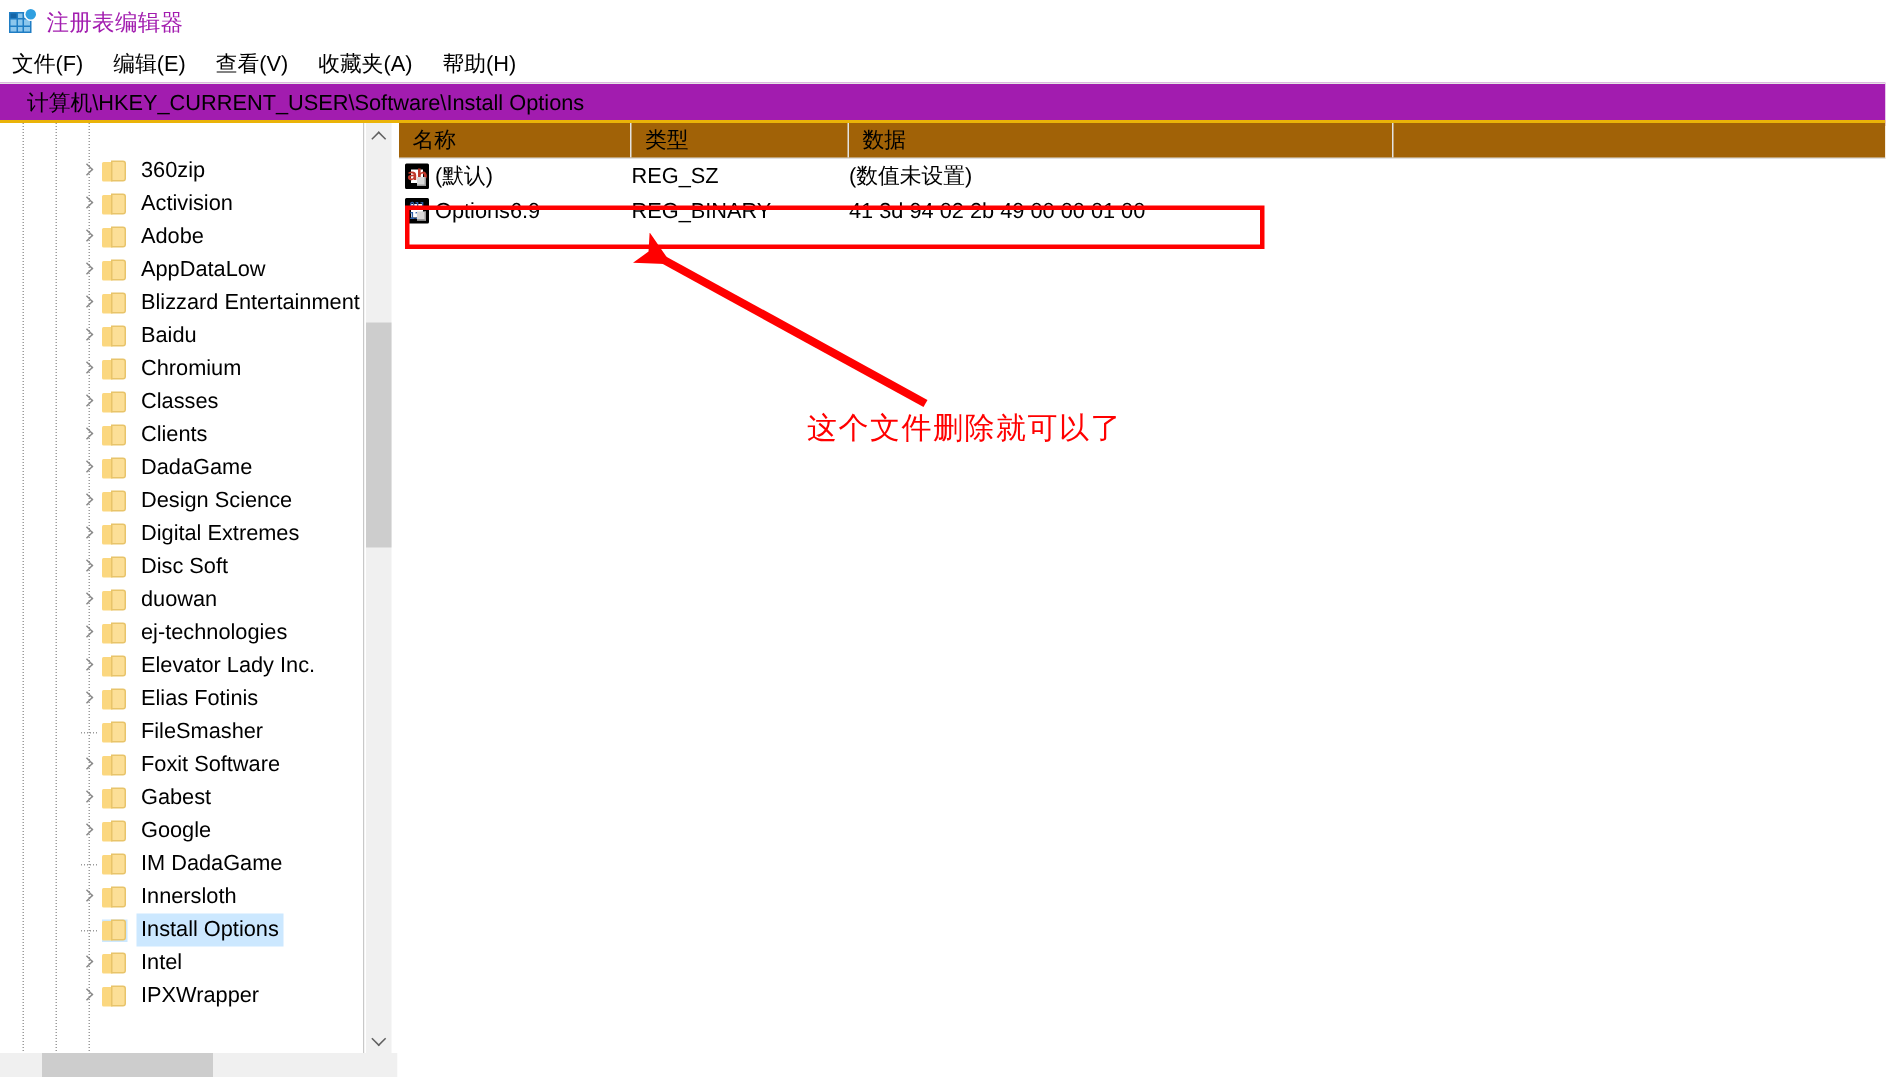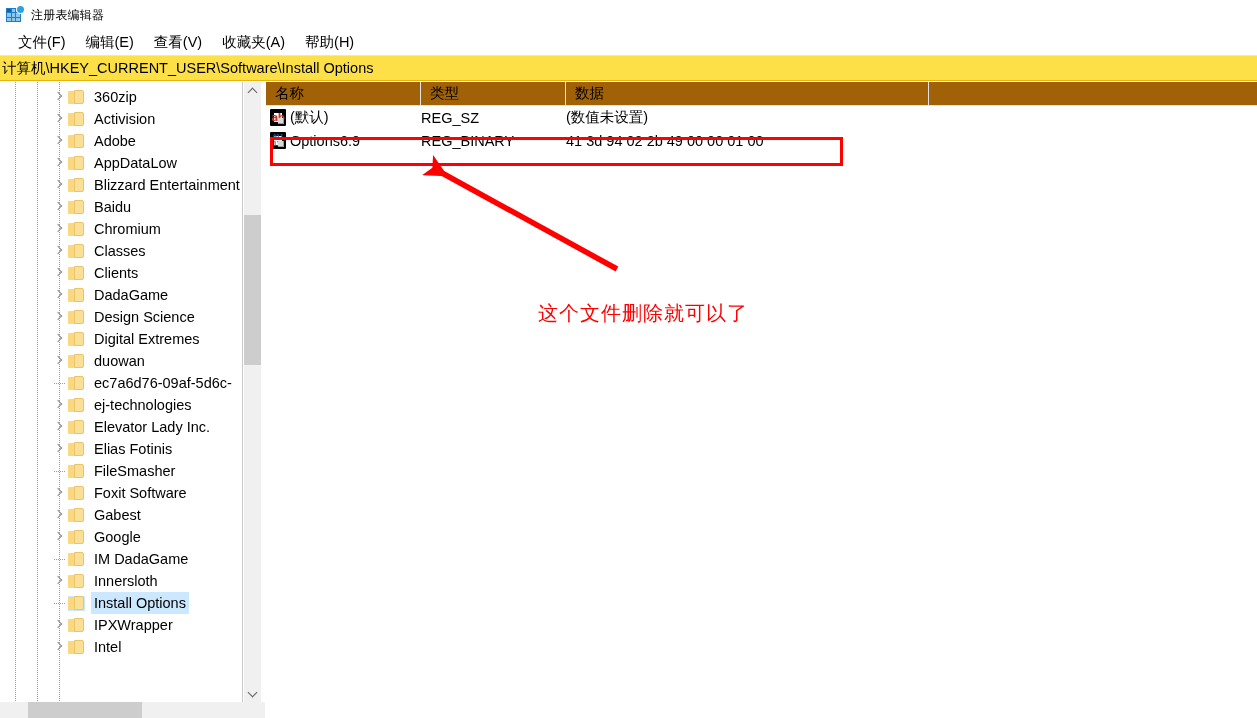--- a/index.html
+++ b/index.html
@@ -49,52 +49,52 @@
   .app-icon .grid i.dark { background: #1464a5; }
   .app-icon .dot {
     position: absolute;
     right: 0; top: 0;
     width: 7px; height: 7px;
     background: #2f9fe0;
     border-radius: 50%;
     box-shadow: 0 0 0 1px #ffffff;
   }
   .title-text {
-    font-size: 12px;
-    color: #000000;
+    font-size: 15px;
+    color: #a21caf;
     letter-spacing: 0.2px;
     font-family: Liberation Mono, monospace;
   }
 
   
   .menubar {
     height: 25px;
     display: flex;
     align-items: center;
-    padding-left: 14px;
+    padding-left: 4px;
     background: #ffffff;
   }
   .menu-item {
     font-size: 14.5px;
     padding: 2px 9px 2px 4px;
     margin-right: 7px;
     color: #000;
     white-space: nowrap;
     cursor: default;
   }
 
   
   .addressbar {
     height: 24px;
     border-top: 1px solid #e5e5e5;
-    border-bottom: 1px solid #eab308;
+    border-bottom: 4px solid #eab308;
     display: flex;
     align-items: center;
-    padding-left: 2px;
-    background: #fde047;
+    padding-left: 18px;
+    background: #a21caf;
   }
   .address-text {
     font-size: 14.5px;
     white-space: nowrap;
     color: #000;
   }
 
   
   .main {
     position: absolute;
@@ -117,21 +117,21 @@
   }
   .tree-clip {
     position: absolute;
     left: 0; top: 0;
     width: 247px;
     height: 620px;
     overflow: hidden;
   }
   .tree-list {
     position: relative;
-    padding-top: 4px;
+    padding-top: 21px;
   }
   .tnode {
     position: relative;
     height: 22px;
     display: flex;
     align-items: center;
     white-space: nowrap;
     cursor: default;
   }
   .tnode .indent { width: 52px; flex: 0 0 auto; }
@@ -377,21 +377,20 @@
   .anno-text {
     position: absolute;
     left: 538px;
     top: 272px;
     font-size: 20px;
     color: #ff0000;
     white-space: nowrap;
     letter-spacing: 1px;
     z-index: 22;
     pointer-events: none;
-    margin-top: 28px;
   }
 </style>
 </head>
 <body>
 
 <div class="titlebar">
   <div class="app-icon">
     <span class="grid">
       <i class="dark"></i>
         <i></i>
@@ -499,107 +498,105 @@
           <div class="tnode">
             <span class="indent"></span>
             <span class="chev has"></span>
             <span class="tfolder"></span>
             <span class="tlabel">Digital Extremes</span>
           </div>
           <div class="tnode">
             <span class="indent"></span>
             <span class="chev has"></span>
             <span class="tfolder"></span>
+            <span class="tlabel">Disc Soft</span>
+          </div>
+          <div class="tnode">
+            <span class="indent"></span>
+            <span class="chev has"></span>
+            <span class="tfolder"></span>
             <span class="tlabel">duowan</span>
+          </div>
+          <div class="tnode">
+            <span class="indent"></span>
+            <span class="chev has"></span>
+            <span class="tfolder"></span>
+            <span class="tlabel">ej-technologies</span>
+          </div>
+          <div class="tnode">
+            <span class="indent"></span>
+            <span class="chev has"></span>
+            <span class="tfolder"></span>
+            <span class="tlabel">Elevator Lady Inc.</span>
+          </div>
+          <div class="tnode">
+            <span class="indent"></span>
+            <span class="chev has"></span>
+            <span class="tfolder"></span>
+            <span class="tlabel">Elias Fotinis</span>
           </div>
           <div class="tnode">
             <span class="indent"></span>
             <span class="chev">
               <span class="hstub" style="left: 2px; top: 11px; position: absolute;"></span>
             </span>
             <span class="tfolder"></span>
-            <span class="tlabel">ec7a6d76-09af-5d6c-</span>
-          </div>
-          <div class="tnode">
-            <span class="indent"></span>
-            <span class="chev has"></span>
-            <span class="tfolder"></span>
-            <span class="tlabel">ej-technologies</span>
-          </div>
-          <div class="tnode">
-            <span class="indent"></span>
-            <span class="chev has"></span>
-            <span class="tfolder"></span>
-            <span class="tlabel">Elevator Lady Inc.</span>
-          </div>
-          <div class="tnode">
-            <span class="indent"></span>
-            <span class="chev has"></span>
-            <span class="tfolder"></span>
-            <span class="tlabel">Elias Fotinis</span>
+            <span class="tlabel">FileSmasher</span>
+          </div>
+          <div class="tnode">
+            <span class="indent"></span>
+            <span class="chev has"></span>
+            <span class="tfolder"></span>
+            <span class="tlabel">Foxit Software</span>
+          </div>
+          <div class="tnode">
+            <span class="indent"></span>
+            <span class="chev has"></span>
+            <span class="tfolder"></span>
+            <span class="tlabel">Gabest</span>
+          </div>
+          <div class="tnode">
+            <span class="indent"></span>
+            <span class="chev has"></span>
+            <span class="tfolder"></span>
+            <span class="tlabel">Google</span>
           </div>
           <div class="tnode">
             <span class="indent"></span>
             <span class="chev">
               <span class="hstub" style="left: 2px; top: 11px; position: absolute;"></span>
             </span>
             <span class="tfolder"></span>
-            <span class="tlabel">FileSmasher</span>
-          </div>
-          <div class="tnode">
-            <span class="indent"></span>
-            <span class="chev has"></span>
-            <span class="tfolder"></span>
-            <span class="tlabel">Foxit Software</span>
-          </div>
-          <div class="tnode">
-            <span class="indent"></span>
-            <span class="chev has"></span>
-            <span class="tfolder"></span>
-            <span class="tlabel">Gabest</span>
-          </div>
-          <div class="tnode">
-            <span class="indent"></span>
-            <span class="chev has"></span>
-            <span class="tfolder"></span>
-            <span class="tlabel">Google</span>
-          </div>
-          <div class="tnode">
+            <span class="tlabel">IM DadaGame</span>
+          </div>
+          <div class="tnode">
+            <span class="indent"></span>
+            <span class="chev has"></span>
+            <span class="tfolder"></span>
+            <span class="tlabel">Innersloth</span>
+          </div>
+          <div class="tnode selected">
             <span class="indent"></span>
             <span class="chev">
               <span class="hstub" style="left: 2px; top: 11px; position: absolute;"></span>
             </span>
             <span class="tfolder"></span>
-            <span class="tlabel">IM DadaGame</span>
-          </div>
-          <div class="tnode">
-            <span class="indent"></span>
-            <span class="chev has"></span>
-            <span class="tfolder"></span>
-            <span class="tlabel">Innersloth</span>
-          </div>
-          <div class="tnode selected">
-            <span class="indent"></span>
-            <span class="chev">
-              <span class="hstub" style="left: 2px; top: 11px; position: absolute;"></span>
-            </span>
-            <span class="tfolder"></span>
             <span class="tlabel">Install Options</span>
           </div>
           <div class="tnode">
             <span class="indent"></span>
             <span class="chev has"></span>
             <span class="tfolder"></span>
+            <span class="tlabel">Intel</span>
+          </div>
+          <div class="tnode">
+            <span class="indent"></span>
+            <span class="chev has"></span>
+            <span class="tfolder"></span>
             <span class="tlabel">IPXWrapper</span>
-          </div>
-          <div class="tnode">
-            <span class="indent"></span>
-            <span class="chev has"></span>
-            <span class="tfolder"></span>
-            <span class="tlabel">Intel</span>
           </div>
         </div>
     </div>
 
     <div class="pane-edge" style="right:22px;"></div>
 
     <div class="vscroll">
       <div class="arrow up">
           <i></i>
         </div>

